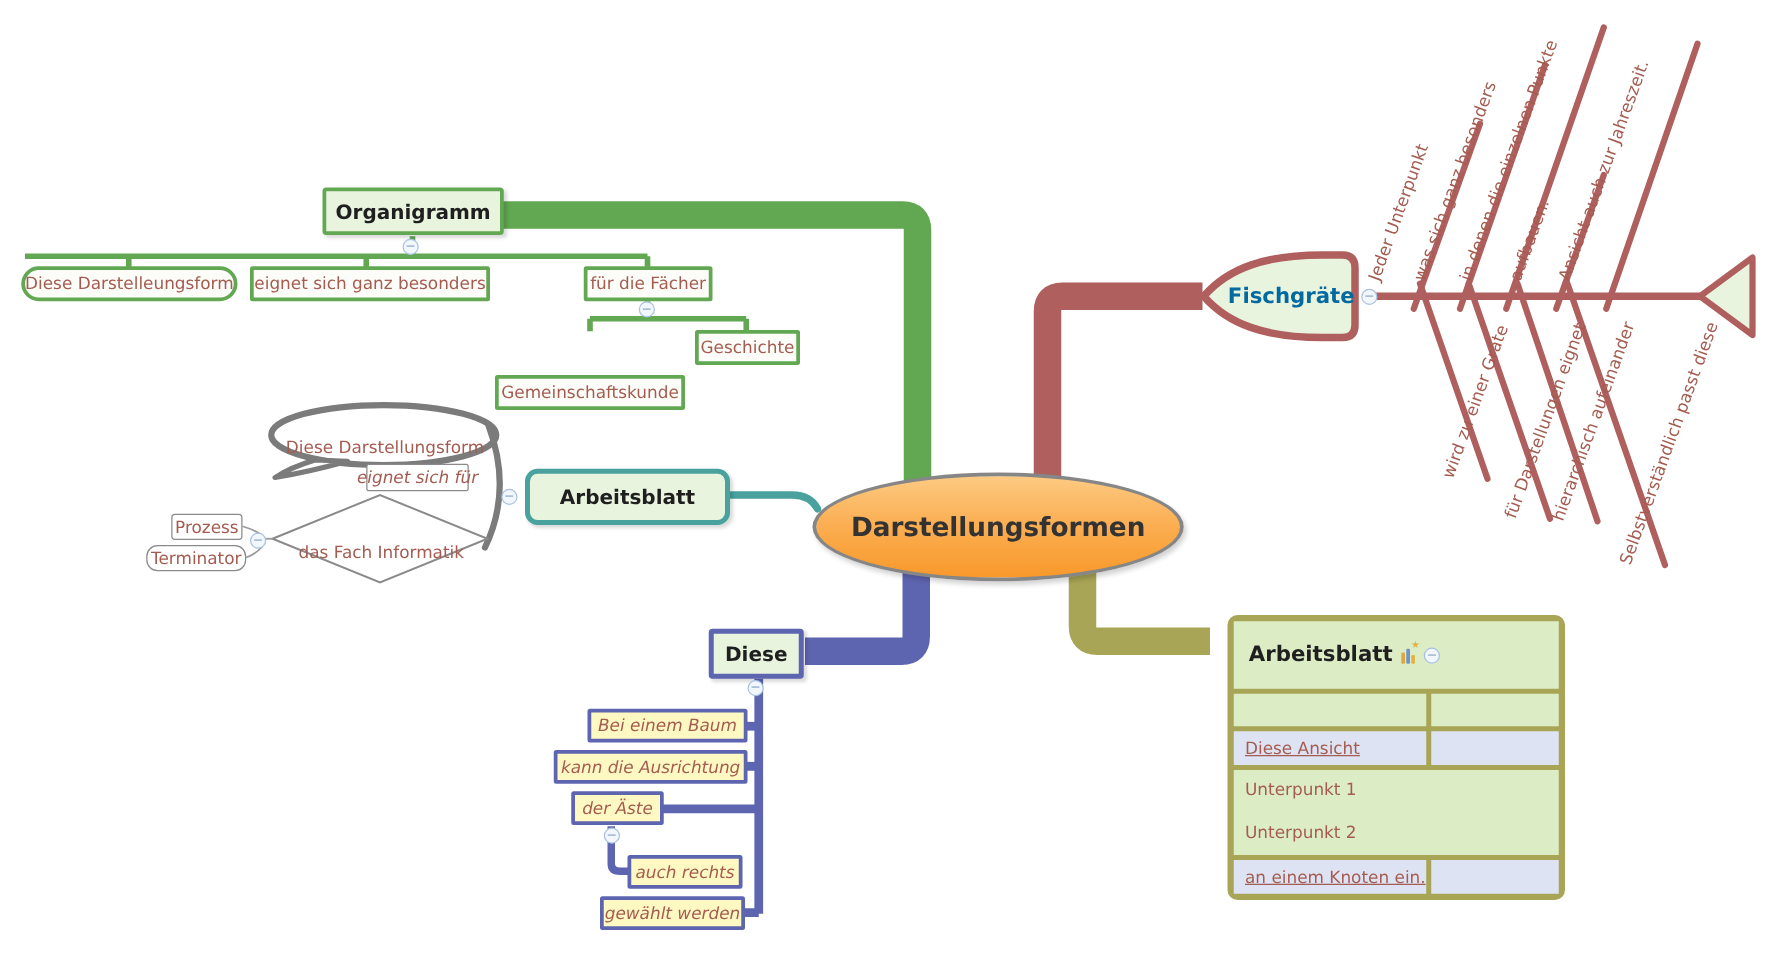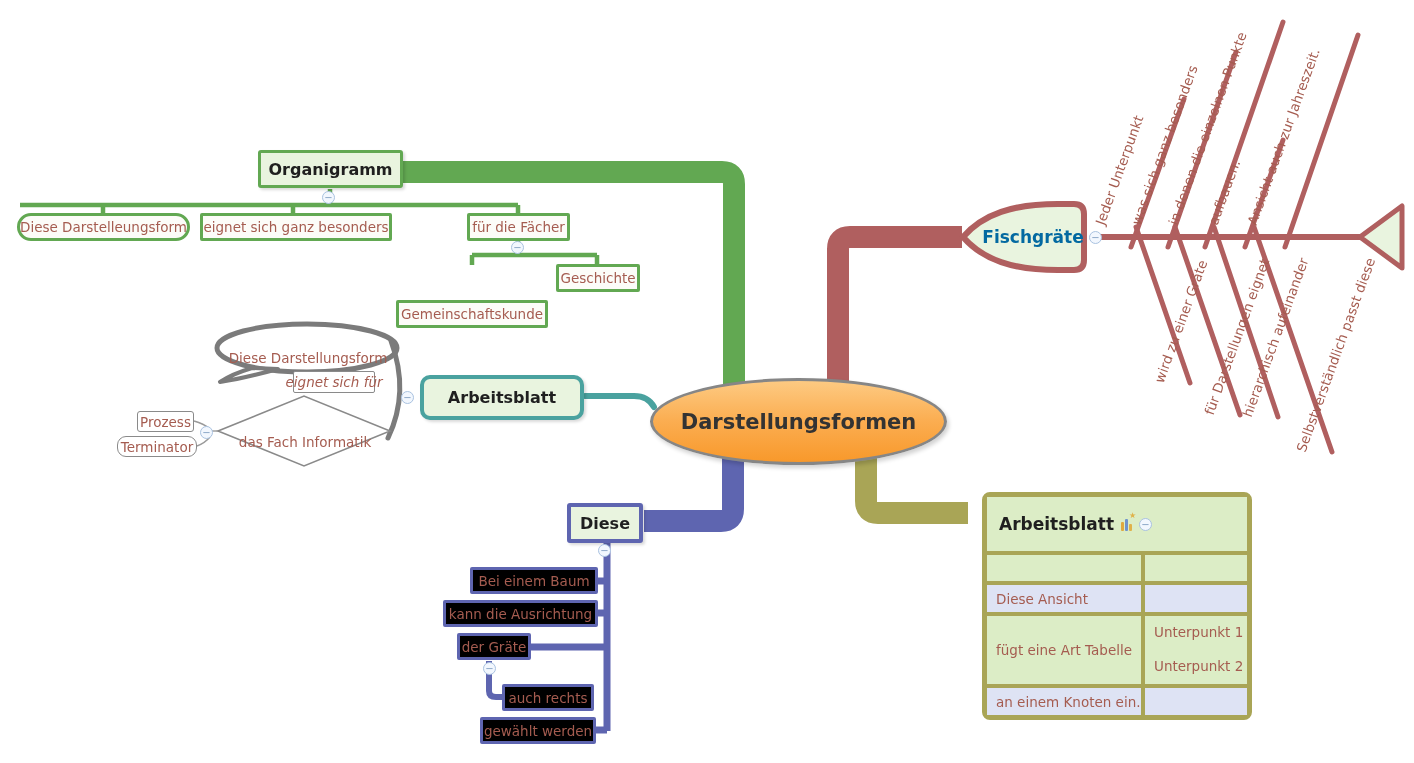--- a/index.html
+++ b/index.html
@@ -6,41 +6,41 @@
   body{width:1414px;height:763px;position:relative;background:#ffffff;overflow:hidden;
        font-family:"DejaVu Sans",sans-serif;}
   #wires{position:absolute;left:0;top:0;width:1414px;height:763px;z-index:1;pointer-events:none;}
   .abs{position:absolute;box-sizing:border-box;}
   .node{position:absolute;box-sizing:border-box;display:flex;align-items:center;justify-content:center;
         white-space:nowrap;z-index:3;}
   .title{font-weight:bold;font-size:16px;color:#1f1f1f;background:var(--node_green,#e9f4df);
          box-shadow:2px 2px 3px rgba(0,0,0,.15);border-radius:3px;}
   .leaf{font-size:13.5px;color:var(--brick,#a55c50);background:#fcfcf8;border-radius:2px;}
   .org-b{border:3px solid var(--org_green,#62a852);}
-  .baum-b{border:3.5px solid var(--blue,#5e65b0);background:#000000;}
+  .baum-b{border:3.5px solid var(--blue,#5e65b0);background:#fef9c3;font-style:italic;}
   .gray-b{border:1.5px solid #8a8a8a;background:#ffffff;}
   .minus{position:absolute;width:13px;height:13px;border-radius:50%;z-index:4;
          background:#f2f7fe;border:1px solid #a9c2e0;color:#7f9cc0;font-size:10px;line-height:11px;
          text-align:center;box-sizing:border-box;cursor:pointer;}
   .bone-label{position:absolute;z-index:3;color:var(--brick,#a55c50);font-size:13.5px;height:16px;
          line-height:16px;white-space:nowrap;transform:rotate(-70deg);transform-origin:0 100%;}
   .freetext{position:absolute;z-index:3;color:var(--brick,#a55c50);font-size:13.5px;white-space:nowrap;
          display:flex;align-items:center;justify-content:center;margin-top:11px;}
   
   #root-node{left:650px;top:378px;width:297px;height:87px;border:3px solid #868686;border-radius:50%;
          background:linear-gradient(180deg,#fdca82 0%,#fbae52 48%,#f8992b 100%);
          font-weight:bold;font-size:21px;color:#333;z-index:3;box-shadow:2px 3px 4px rgba(0,0,0,.18);}
   
   #worksheet{left:982px;top:492px;width:270px;border:5px solid var(--olive,#a9a556);border-radius:8px;
          background:var(--olive,#a9a556);display:flex;flex-direction:column;gap:4px;z-index:3;}
   .t-row{display:flex;gap:4px;}
   .t-cell{display:flex;align-items:center;padding-left:9px;font-size:13.5px;color:var(--brick,#a55c50);
          box-sizing:border-box;}
   .cl{width:154px;} .cr{flex:1;}
-  .bg-g{background:var(--table_green,#dcedc6);} .bg-l{background:var(--table_lav,#dee3f4);}
+  .bg-g{background:var(--table_green,#dcedc6);} .bg-l{background:var(--table_lav,#dee3f4);text-decoration:underline;}
   #t-header{height:54px;display:flex;align-items:center;padding-left:12px;gap:7px;
          background:var(--table_green,#dcedc6);}
   #t-header .tt{font-weight:bold;font-size:17px;color:#1f1f1f;}
   .chart-icon{display:inline-flex;align-items:flex-end;gap:1px;height:13px;position:relative;}
   .chart-icon i{display:block;width:3px;border-radius:1px;}
   .chart-icon .b1{height:9px;background:#dfa93e;}
   .chart-icon .b2{height:12px;background:#6f93cc;}
   .chart-icon .b3{height:7px;background:#e0b24a;}
   .chart-icon .star{position:absolute;right:-4px;top:-7px;font-size:8px;color:#e0b24a;}
   .minus-inline{position:static;display:inline-block;}
@@ -117,21 +117,21 @@
 <div class="node leaf gray-b" style="left:293px;top:371px;width:82px;height:22px;font-style:italic;">eignet sich für</div>
 <div class="freetext" style="left:240px;top:421px;width:130px;height:20px;">das Fach Informatik</div>
 <div class="node leaf gray-b" style="left:137px;top:411px;width:57px;height:21px;border-radius:3px;">Prozess</div>
 <div class="node leaf gray-b" style="left:117px;top:436px;width:80px;height:21px;border-radius:9px;">Terminator</div>
 <div class="minus" style="left:200px;top:426px;">−</div>
 
 <div class="node title" style="left:567px;top:503px;width:76px;height:40px;border:4px solid var(--blue,#5e65b0);">Diese</div>
 <div class="minus" style="left:598px;top:544px;">−</div>
 <div class="node leaf baum-b" style="left:470px;top:567px;width:128px;height:27px;">Bei einem Baum</div>
 <div class="node leaf baum-b" style="left:443px;top:600px;width:155px;height:27px;">kann die Ausrichtung</div>
-<div class="node leaf baum-b" style="left:457px;top:633px;width:74px;height:27px;">der Gräte</div>
+<div class="node leaf baum-b" style="left:457px;top:633px;width:74px;height:27px;">der Äste</div>
 <div class="minus" style="left:483px;top:662px;">−</div>
 <div class="node leaf baum-b" style="left:502px;top:684px;width:92px;height:27px;">auch rechts</div>
 <div class="node leaf baum-b" style="left:480px;top:717px;width:116px;height:27px;">gewählt werden</div>
 
 <div class="node" style="left:985px;top:224px;width:96px;height:26px;font-weight:bold;font-size:17px;color:#0369a1;">Fischgräte</div>
 <div class="minus" style="left:1089px;top:231px;">−</div>
 <div class="bone-label" style="left:1107px;top:211px;">Jeder Unterpunkt</div>
 <div class="bone-label" style="left:1143px;top:211px;">was sich ganz besonders</div>
 <div class="bone-label" style="left:1180px;top:211px;">in denen die einzelnen Punkte</div>
 <div class="bone-label" style="left:1220px;top:211px;">aufbauen.</div>
@@ -154,21 +154,20 @@
   </div>
   <div class="t-row" style="height:26px;">
     <div class="t-cell cl bg-g"></div>
     <div class="t-cell cr bg-g"></div>
   </div>
   <div class="t-row" style="height:27px;">
     <div class="t-cell cl bg-l">Diese Ansicht</div>
     <div class="t-cell cr bg-l"></div>
   </div>
   <div class="t-row" style="height:68px;">
-    <div class="t-cell cl bg-g">fügt eine Art Tabelle</div>
     <div class="t-cell cr bg-g" style="flex-direction:column;align-items:flex-start;justify-content:space-between;padding:8px 0 10px 9px;">
       <span>Unterpunkt 1</span>
       <span>Unterpunkt 2</span>
     </div>
   </div>
   <div class="t-row" style="height:27px;">
     <div class="t-cell cl bg-l">an einem Knoten ein.</div>
     <div class="t-cell cr bg-l"></div>
   </div>
 </div>

